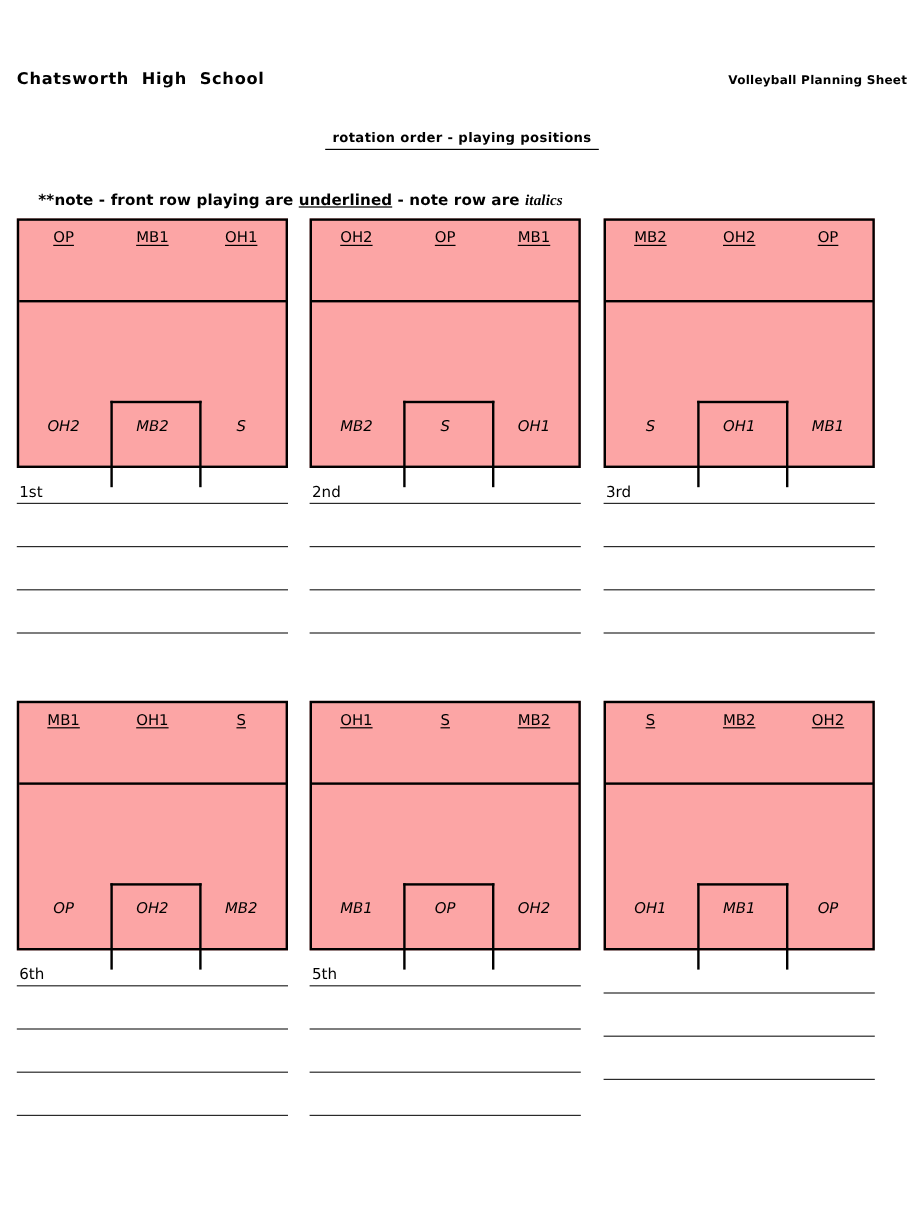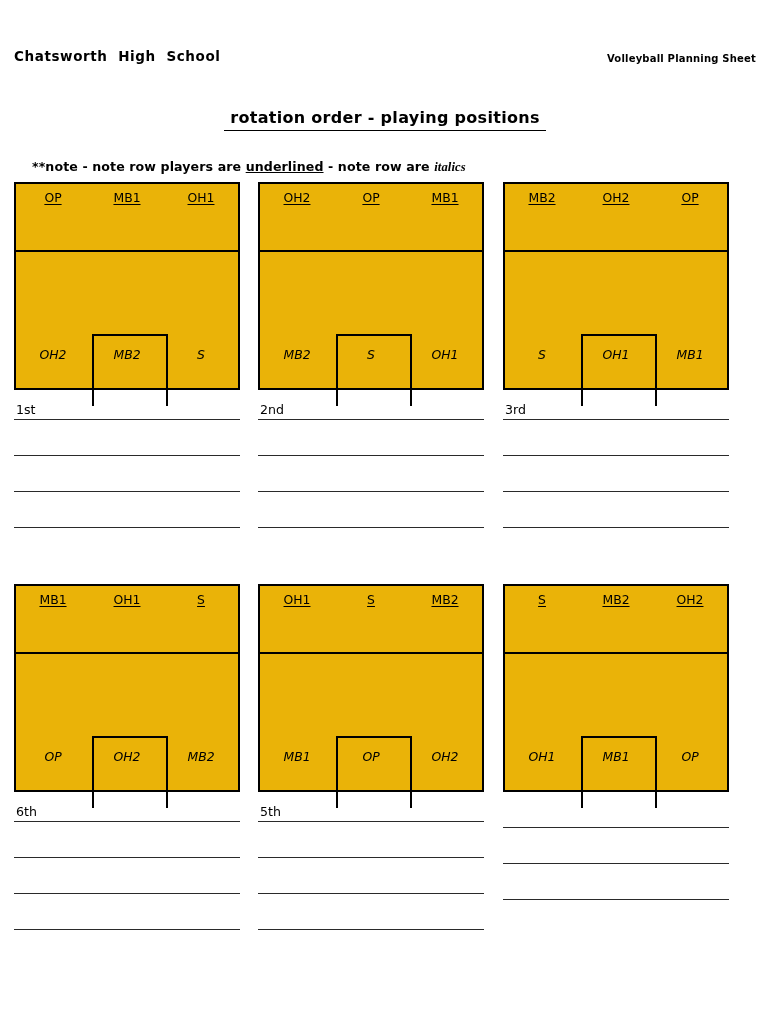--- a/index.html
+++ b/index.html
@@ -46,21 +46,21 @@
   }
 
   .subtitle-wrap {
     position: absolute;
     left: 0;
     width: 770px;
     text-align: center;
   }
   .subtitle {
     display: inline-block;
-    font-size: 16px;
+    font-size: 11px;
     font-weight: bold;
     letter-spacing: 0.3px;
     padding: 0 6px 3px 6px;
     border-bottom: 1.6px solid #000;
     white-space: pre;
     margin-top: 40px;
   }
 
   
   .fields {
@@ -103,21 +103,21 @@
     position: absolute;
     width: 226px;
   }
 
   .court {
     position: relative;
     width: 226px;
     height: 208px;
     box-sizing: border-box;
     border: 2.4px solid #000;
-    background: #eab308;
+    background: #fca5a5;
   }
 
   
   .attack-line {
     position: absolute;
     left: -0.5px;
     right: -0.5px;
     top: 66px;
     height: 0;
     border-top: 2.4px solid #000;
@@ -202,32 +202,32 @@
   }
   .col-1 { left: 14px; }
   .col-2 { left: 258px; }
   .col-3 { left: 503px; }
 </style>
 </head>
 <body>
 
 <div class="page">
 
-  <div class="hdr-row" style="top:48px;align-items:flex-end;">
+  <div class="hdr-row" style="top:58px;">
     <div class="hdr-school">Chatsworth  High  School</div>
     <div class="hdr-doctitle">Volleyball Planning Sheet</div>
   </div>
 
   <div class="subtitle-wrap" style="top:68px;">
     <span class="subtitle">rotation order - playing positions</span>
   </div>
 
 
   <div class="note" style="top:144px;">
-    <span>**note - note row players are </span><u>underlined</u><span> - note row are </span><i>italics</i>
+    <span>**note - front row playing are </span><u>underlined</u><span> - note row are </span><i>italics</i>
   </div>
 
   <div class="court-block col-1" style="top:182px;">
     <div class="court">
       <div class="attack-line"></div>
       <div class="front-row">
         <div class="front-cell"><span>OP</span></div>
         <div class="front-cell"><span>MB1</span></div>
         <div class="front-cell"><span>OH1</span></div>
       </div>

